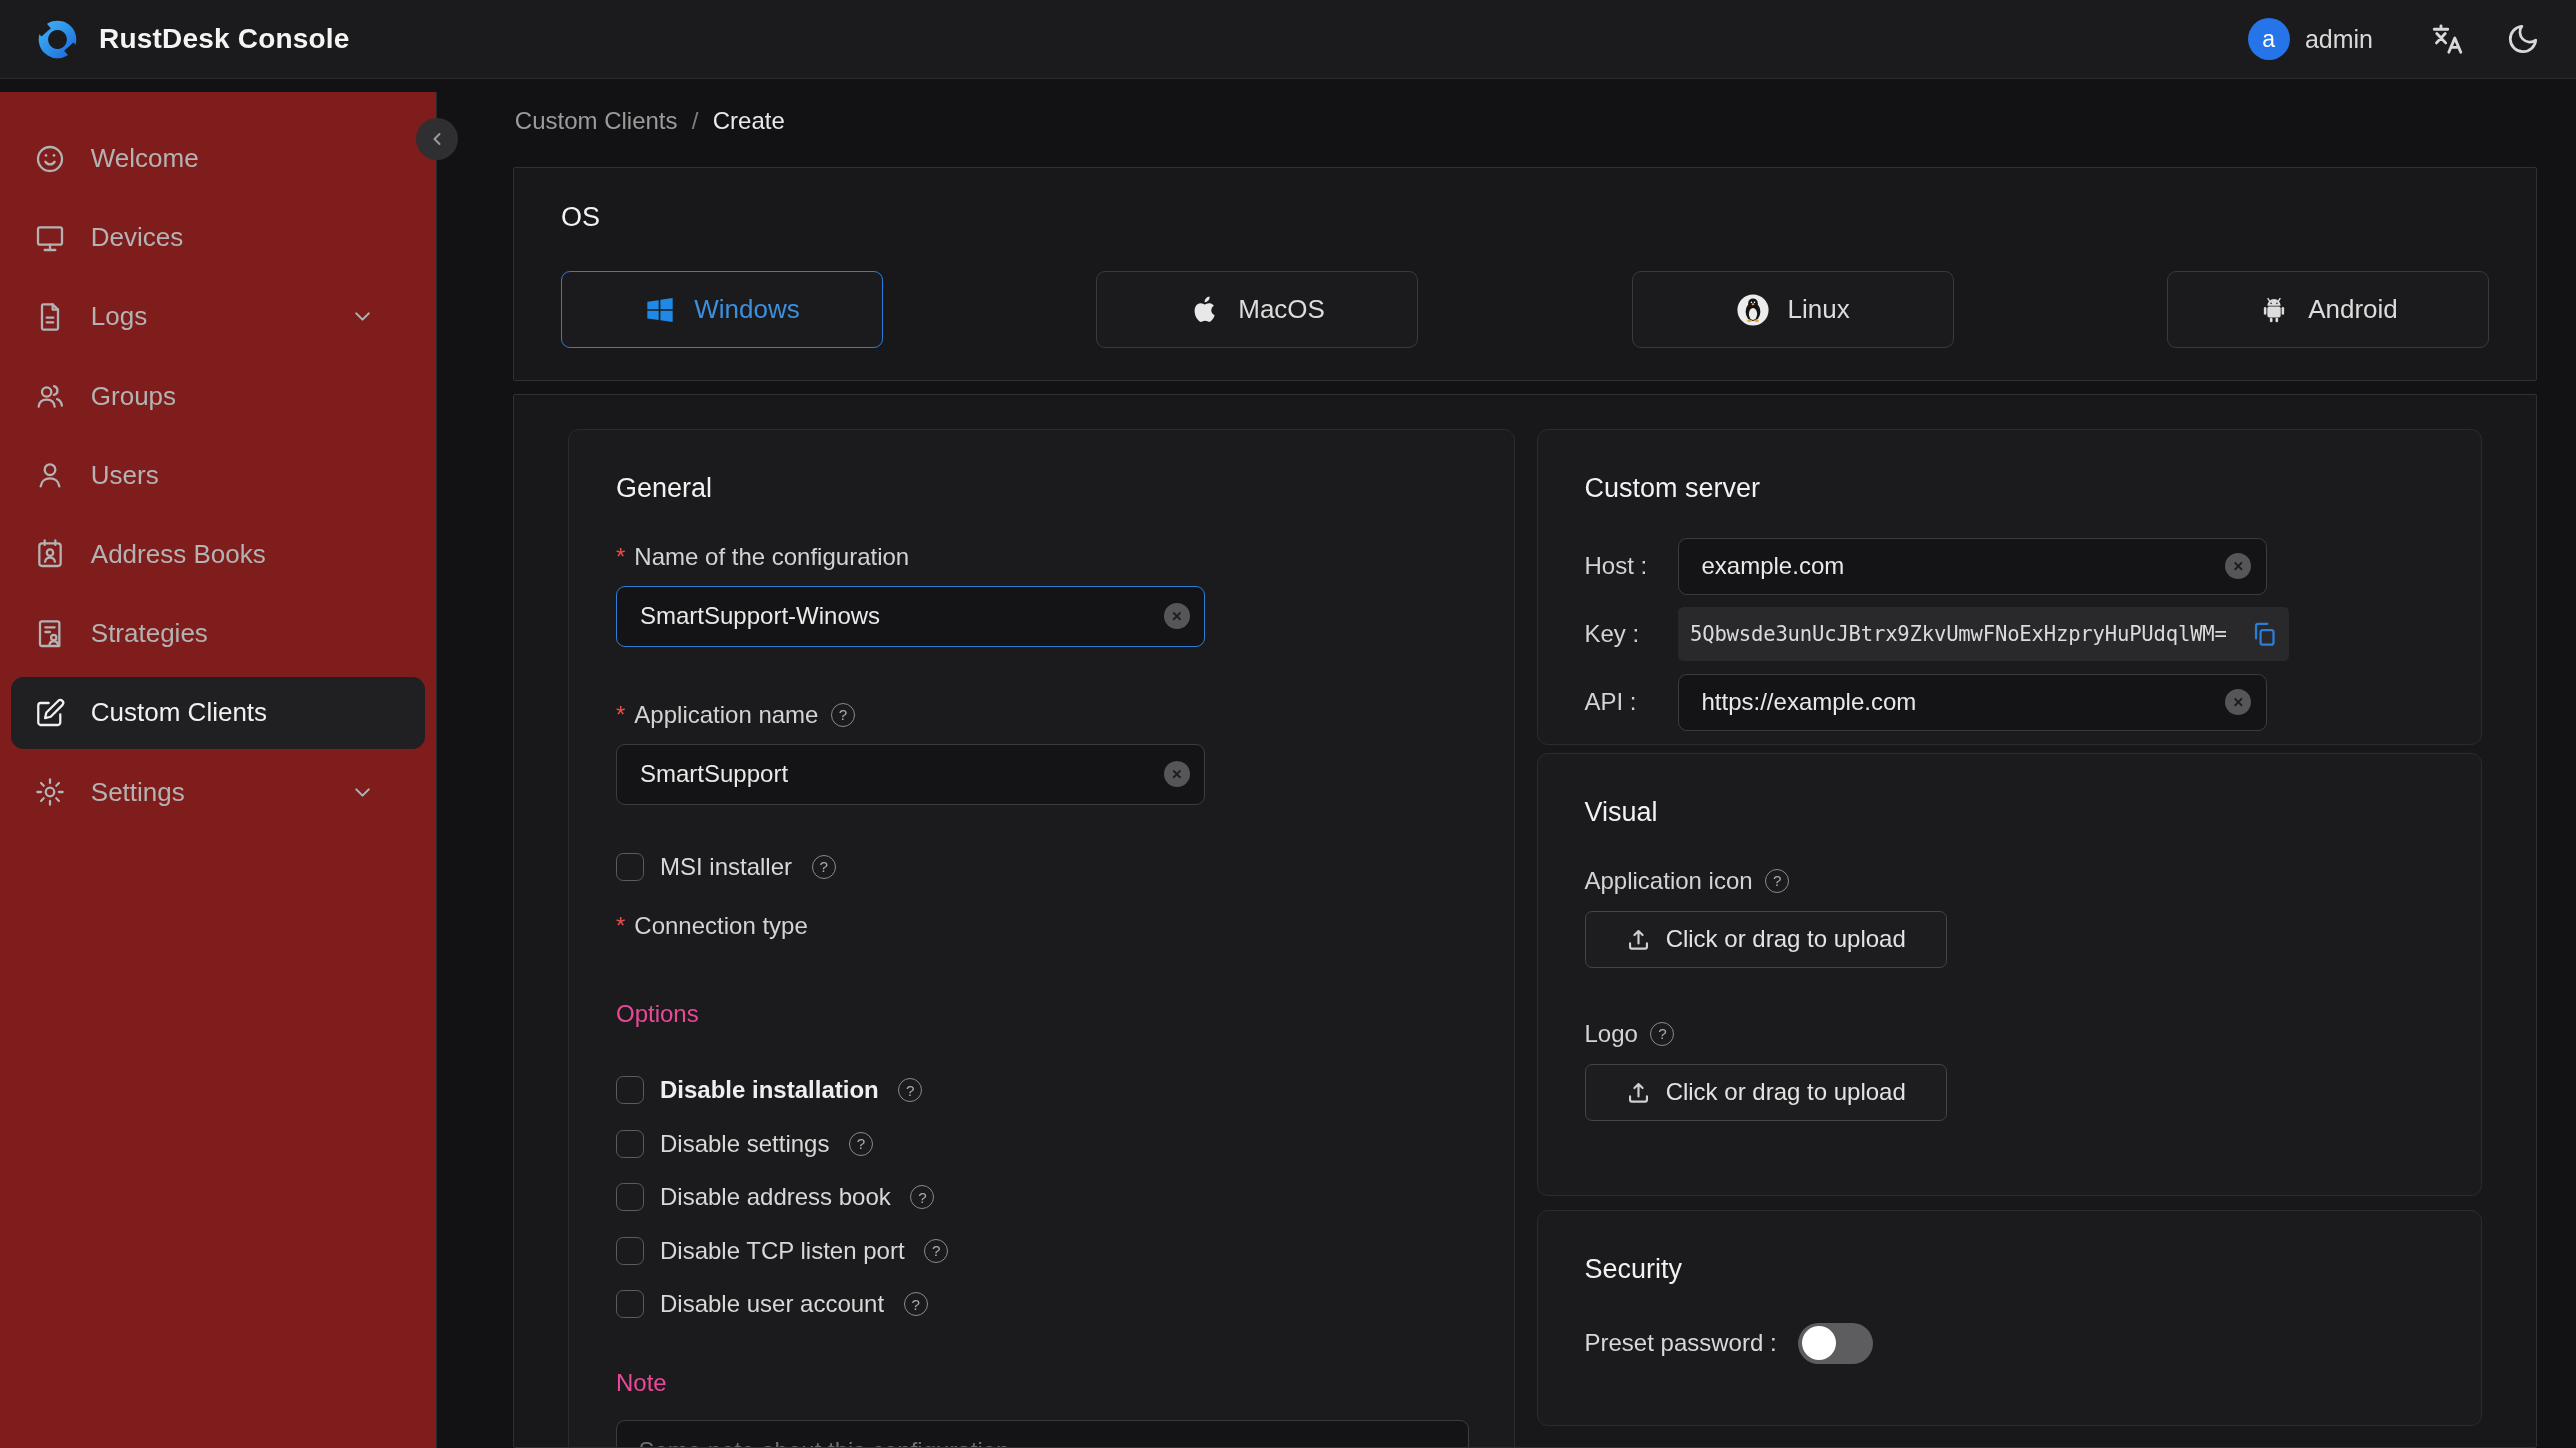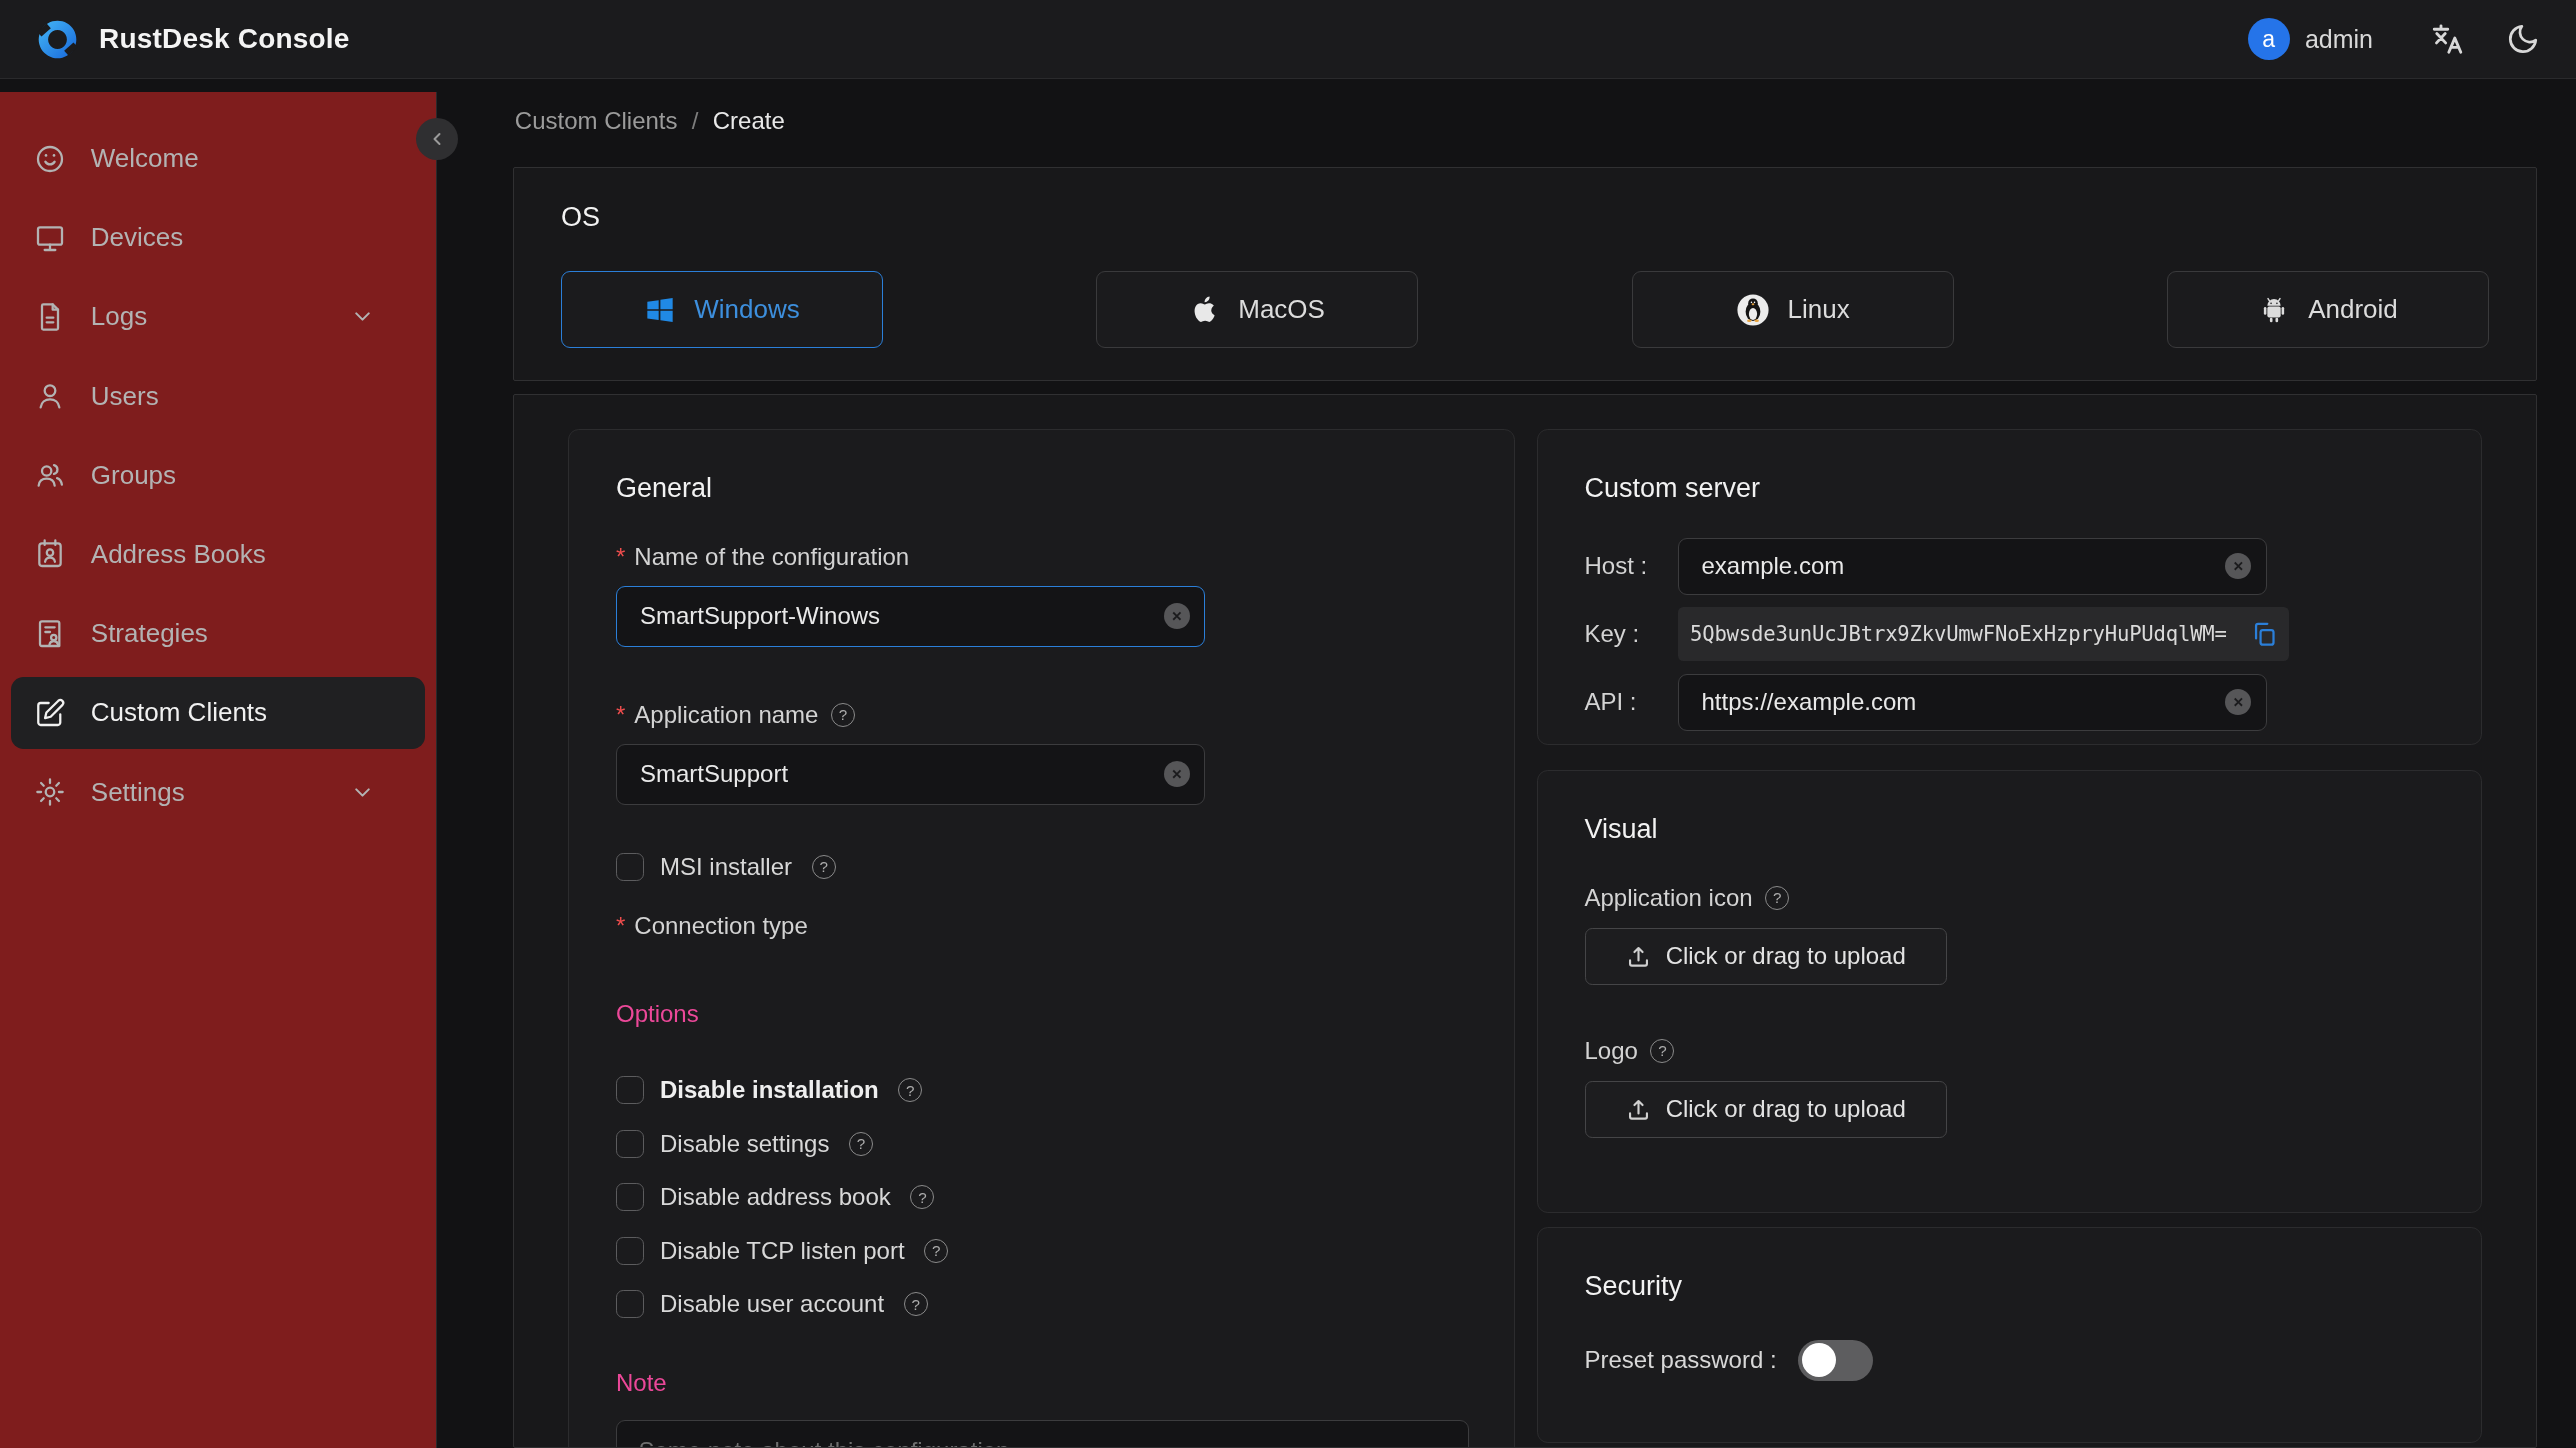--- a/index.html
+++ b/index.html
@@ -136,21 +136,21 @@
   .srv-row .text-input { height:57px; }
   .key-box {
     width:611px; height:54px; background:#29292b; border-radius:5.4px;
     display:flex; align-items:center; padding:0 10.8px 0 12.5px;
     font-family:"DejaVu Sans Mono", monospace; font-size:20.6px; color:#dadada;
     letter-spacing:-0.2px;
   }
   .copy-btn { margin-left:auto; background:none; border:none; cursor:pointer; padding:0; }
 
   
-  .visual-card { margin-top:25px; height:443px; }
+  .visual-card { margin-top:8px; height:443px; }
   .vis-label { margin-top:39px; }
   .upload-btn {
     margin-top:16px; width:362px; height:57px; border-radius:7.2px;
     border:0.9px solid #454547; background:#1d1d1f; cursor:pointer;
     display:flex; align-items:center; justify-content:center; gap:13.4px;
     color:#e3e3e3; font-size:24px; font-family:inherit;
   }
   .vis-label2 { margin-top:52px; }
 
   
@@ -239,32 +239,32 @@
         <path d="M14 2.5H7a1 1 0 0 0-1 1v17a1 1 0 0 0 1 1h10a1 1 0 0 0 1-1V6.5z"></path>
         <path d="M14 2.5v4h4M9.5 12.5h5M9.5 16h5"></path>
       </svg>
       <span class="lbl">Logs</span>
       <svg class="chev" width="25" height="25" viewBox="0 0 24 24" fill="none" stroke="#b3b3b3" stroke-width="2" stroke-linecap="round" stroke-linejoin="round">
         <path d="M6 9l6 6 6-6"></path>
       </svg>
     </div>
     <div class="side-item">
       <svg class="side-icon" width="32" height="32" viewBox="0 0 24 24" fill="none" stroke="#b3b3b3" stroke-width="1.7" stroke-linecap="round">
-        <circle cx="12" cy="8" r="4"></circle>
-          <path d="M5 20.5c.5-4 3.5-6 7-6s6.5 2 7 6"></path>
-      </svg>
-      <span class="lbl">Users</span>
-    </div>
-    <div class="side-item">
-      <svg class="side-icon" width="32" height="32" viewBox="0 0 24 24" fill="none" stroke="#b3b3b3" stroke-width="1.7" stroke-linecap="round">
         <circle cx="9.5" cy="9" r="3.5"></circle>
           <path d="M3.5 20c.4-3.4 2.7-5.2 6-5.2s5.6 1.8 6 5.2"></path>
         <path d="M15 4.6a3.4 3.4 0 0 1 0 6.6M17.3 14.3c2.1.7 3.3 2.5 3.6 5"></path>
       </svg>
       <span class="lbl">Groups</span>
+    </div>
+    <div class="side-item">
+      <svg class="side-icon" width="32" height="32" viewBox="0 0 24 24" fill="none" stroke="#b3b3b3" stroke-width="1.7" stroke-linecap="round">
+        <circle cx="12" cy="8" r="4"></circle>
+          <path d="M5 20.5c.5-4 3.5-6 7-6s6.5 2 7 6"></path>
+      </svg>
+      <span class="lbl">Users</span>
     </div>
     <div class="side-item">
       <svg class="side-icon" width="32" height="32" viewBox="0 0 24 24" fill="none" stroke="#b3b3b3" stroke-width="1.7" stroke-linecap="round" stroke-linejoin="round">
         <rect x="4" y="4" width="16" height="17" rx="2"></rect>
         <path d="M8 1.8v3.4M16 1.8v3.4"></path>
         <circle cx="12" cy="11" r="2.4"></circle>
           <path d="M8.3 17.8c.4-2 1.9-3 3.7-3s3.3 1 3.7 3"></path>
       </svg>
       <span class="lbl">Address Books</span>
     </div>

